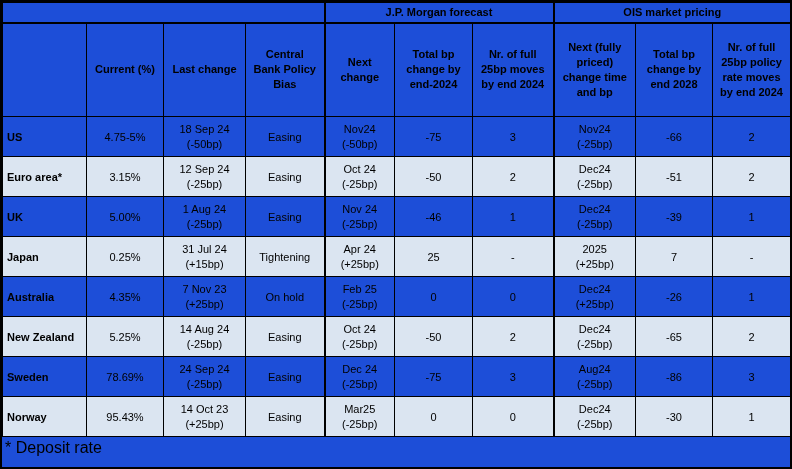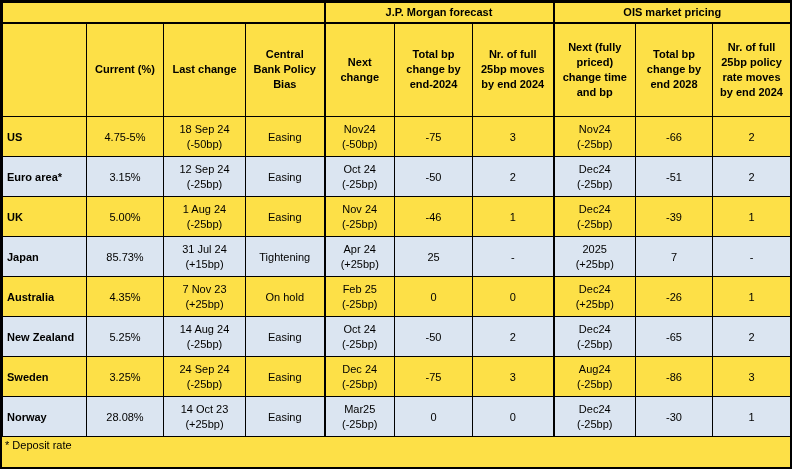--- a/index.html
+++ b/index.html
@@ -1,18 +1,18 @@
 <!DOCTYPE html>
 <html><head>
 <meta charset="utf-8">
 <style>
   html,body{margin:0;padding:0;background:#fff;}
   .wrap{
     width:792px;height:469px;box-sizing:border-box;
-    border:2px solid #000;background:#fde047;
+    border:2px solid #000;background:#1d4ed8;
     font-family:"Liberation Sans",sans-serif;color:#000;
     overflow:hidden;
   }
   table{border-collapse:collapse;table-layout:fixed;width:788px;}
   col.c1{width:84px}col.c2{width:77px}col.c3{width:82px}col.c4{width:79px}
   col.c5{width:70px}col.c6{width:78px}col.c7{width:81px}
   col.c8{width:82px}col.c9{width:77px}col.c10{width:78px}
   td,th{
     border:1px solid #000;text-align:center;vertical-align:middle;
     font-size:11px;padding:0 2px;overflow:hidden;
@@ -20,21 +20,21 @@
   tr.topband{height:20px;}
   tr.colhead{height:94px;}
   tr.datarow{height:40px;}
   th{font-weight:bold;line-height:15px;padding:0 5px;}
   .group{font-weight:bold;font-size:11px;}
   .bl2{border-left-width:2px;}
   .bb2{border-bottom-width:2px;}
   tr.band td{background:#dbe5f1;}
   td.country{text-align:left;font-weight:bold;padding-left:4px;margin-left:36px;}
   .l{display:block;line-height:15px;}
-  .footer{height:27px;padding:2px 14px 0 3px;font-size:11px;text-align:left;}
+  .footer{height:27px;padding:2px 14px 0 3px;font-size:16px;text-align:left;}
 </style>
 </head>
 <body>
 
 <div class="wrap">
   <table>
     <colgroup>
       <col class="c1">
         <col class="c2">
         <col class="c3">
@@ -128,21 +128,21 @@
       <td class="bl2">
         <span class="l">Dec24</span>
         <span class="l">(-25bp)</span>
       </td>
       <td>-39</td>
       <td>1</td>
     </tr>
 
     <tr class="datarow band">
       <td class="country">Japan</td>
-      <td>85.73%</td>
+      <td>0.25%</td>
       <td>
         <span class="l">31 Jul 24</span>
         <span class="l">(+15bp)</span>
       </td>
       <td>Tightening</td>
       <td class="bl2">
         <span class="l">Apr 24</span>
         <span class="l">(+25bp)</span>
       </td>
       <td>25</td>
@@ -194,21 +194,21 @@
       <td class="bl2">
         <span class="l">Dec24</span>
         <span class="l">(-25bp)</span>
       </td>
       <td>-65</td>
       <td>2</td>
     </tr>
 
     <tr class="datarow">
       <td class="country">Sweden</td>
-      <td>3.25%</td>
+      <td>78.69%</td>
       <td>
         <span class="l">24 Sep 24</span>
         <span class="l">(-25bp)</span>
       </td>
       <td>Easing</td>
       <td class="bl2">
         <span class="l">Dec 24</span>
         <span class="l">(-25bp)</span>
       </td>
       <td>-75</td>
@@ -216,21 +216,21 @@
       <td class="bl2">
         <span class="l">Aug24</span>
         <span class="l">(-25bp)</span>
       </td>
       <td>-86</td>
       <td>3</td>
     </tr>
 
     <tr class="datarow band">
       <td class="country">Norway</td>
-      <td>28.08%</td>
+      <td>95.43%</td>
       <td>
         <span class="l">14 Oct 23</span>
         <span class="l">(+25bp)</span>
       </td>
       <td>Easing</td>
       <td class="bl2">
         <span class="l">Mar25</span>
         <span class="l">(-25bp)</span>
       </td>
       <td>0</td>

